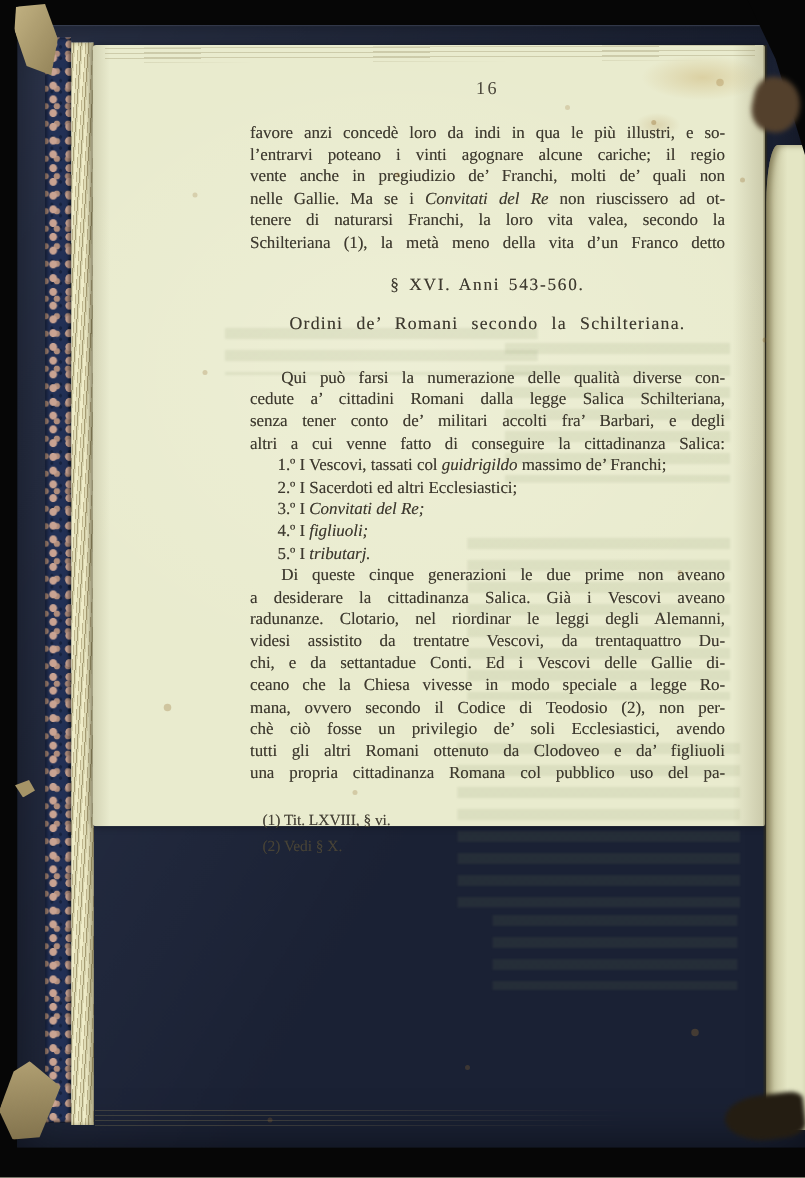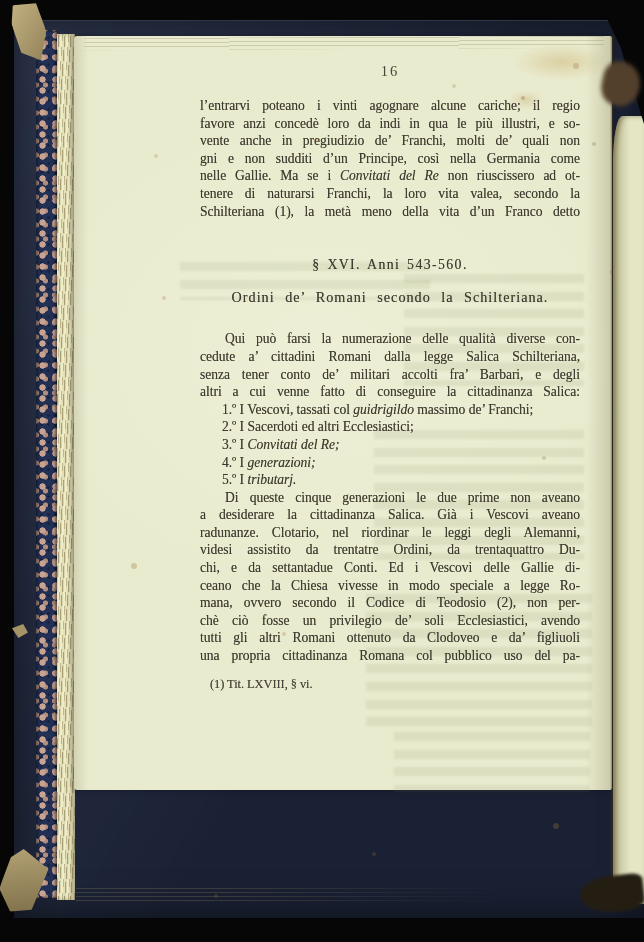--- a/index.html
+++ b/index.html
@@ -33,21 +33,21 @@
     box-shadow:inset -2px 0 3px rgba(0,0,0,.5), inset 2px 0 3px rgba(0,0,0,.4);}
 
   
   .edges-left{left:57px;top:34px;width:18px;height:866px;
     background:repeating-linear-gradient(94deg,
       #e3dfb9 0 1.6px, #a89f76 1.6px 2.4px, #d9d5af 2.4px 3.4px,
       #efecc8 3.4px 5.4px, #beb58d 5.4px 6px);
     box-shadow:inset -3px 0 4px rgba(90,80,45,.45);}
 
   
-  .page{left:74px;top:36px;width:538px;height:754px;
+  .page{left:74px;top:36px;width:538px;height:625px;
     background:
       radial-gradient(ellipse 70px 26px at 488px 26px, rgba(187,147,63,.30), rgba(187,147,63,0) 70%),
       radial-gradient(ellipse 26px 14px at 452px 64px, rgba(170,130,60,.22), rgba(170,130,60,0) 70%),
       radial-gradient(ellipse 50px 40px at 420px 800px, rgba(165,145,85,.15), rgba(165,145,85,0) 70%),
       radial-gradient(ellipse 420px 340px at 46% 42%, rgba(255,255,244,.20), rgba(255,255,244,0) 75%),
       linear-gradient(to right, rgba(120,110,70,.20), rgba(120,110,70,0) 14px),
       linear-gradient(to left, rgba(90,78,38,.22), rgba(90,78,38,0) 26px),
       var(--paper);
     border-radius:3px 2px 2px 3px;
     box-shadow:0 0 6px rgba(0,0,0,.35);}
@@ -115,26 +115,26 @@
   .pagenum{left:126px;top:27px;width:380px;text-align:center;
     font-size:14.5px;color:#4a463a;letter-spacing:2px;}
   .textblock{left:126px;top:61px;width:380px;color:var(--ink);
     font-size:13.6px;line-height:17.6px;letter-spacing:-.05px;
     text-shadow:0 0 .4px rgba(62,56,40,.55);}
   .tline{min-height:17.6px;}
   .tline.just{text-align:justify;text-align-last:justify;}
   em{font-style:italic;}
   .indent-first .tline:first-child{text-indent:25px;}
   .list .tline{text-indent:22px;}
-  .heading{margin-top:36px;text-align:center;font-size:13.8px;
+  .heading{margin-top:16px;text-align:center;font-size:13.8px;
     letter-spacing:1.4px;word-spacing:2px;}
   .subtitle{margin-top:15px;text-align:center;
     font-size:14.2px;letter-spacing:1px;word-spacing:6px;}
   .para2{margin-top:24px;}
-  .footnotes{margin-top:9px;padding-left:10px;font-size:12.4px;line-height:20.5px;
+  .footnotes{margin-top:19px;padding-left:10px;font-size:12.4px;line-height:20.5px;
     color:#474338;}
 </style>
 </head>
 <body>
 
 <div class="abs cover"></div>
 <div class="abs marble"></div>
 <div class="abs edges-left"></div>
 
 <div class="abs page">
@@ -144,63 +144,63 @@
   <div class="abs bleed" style="left:106px;top:226px;width:250px;height:38px;"></div>
   <div class="abs bleed" style="left:330px;top:238px;width:180px;height:112px;"></div>
   <div class="abs bleed" style="left:300px;top:394px;width:210px;height:130px;"></div>
   <div class="abs bleed" style="left:292px;top:558px;width:226px;height:132px;"></div>
   <div class="abs bleed" style="left:320px;top:696px;width:196px;height:60px;"></div>
 
   <div class="abs pagenum">16</div>
 
   <div class="abs textblock">
     <div>
+        <div class="tline just">favore anzi concedè loro da indi in qua le più illustri, e so-</div>
         <div class="tline just">l’entrarvi poteano i vinti agognare alcune cariche; il regio</div>
-        <div class="tline just">favore anzi concedè loro da indi in qua le più illustri, e so-</div>
         <div class="tline just">vente anche in pregiudizio de’ Franchi, molti de’ quali non</div>
-        <div class="tline just">gni e non sudditi d’un Principe, così nella Germania come</div>
         <div class="tline just">nelle Gallie. Ma se i <em>Convitati del Re</em> non riuscissero ad ot-</div>
         <div class="tline just">tenere di naturarsi Franchi, la loro vita valea, secondo la</div>
         <div class="tline just">Schilteriana (1), la metà meno della vita d’un Franco detto</div>
       </div>
 
     <div class="heading">§ XVI. Anni 543-560.</div>
 
     <div class="subtitle">Ordini de’ Romani secondo la Schilteriana.</div>
 
     <div class="para2 indent-first">
         <div class="tline just">Qui può farsi la numerazione delle qualità diverse con-</div>
         <div class="tline just">cedute a’ cittadini Romani dalla legge Salica Schilteriana,</div>
         <div class="tline just">senza tener conto de’ militari accolti fra’ Barbari, e degli</div>
         <div class="tline just">altri a cui venne fatto di conseguire la cittadinanza Salica:</div>
       </div>
 
     <div class="list">
         <div class="tline">1.º I Vescovi, tassati col <em>guidrigildo</em> massimo de’ Franchi;</div>
         <div class="tline">2.º I Sacerdoti ed altri Ecclesiastici;</div>
         <div class="tline">3.º I <em>Convitati del Re;</em></div>
-        <div class="tline">4.º I <em>generazioni;</em></div>
+        <div class="tline">4.º I <em>figliuoli;</em></div>
         <div class="tline">5.º I <em>tributarj.</em></div>
       </div>
 
     <div class="indent-first">
         <div class="tline just">Di queste cinque generazioni le due prime non aveano</div>
         <div class="tline just">a desiderare la cittadinanza Salica. Già i Vescovi aveano</div>
         <div class="tline just">radunanze. Clotario, nel riordinar le leggi degli Alemanni,</div>
-        <div class="tline just">videsi assistito da trentatre Ordini, da trentaquattro Du-</div>
+        <div class="tline just">videsi assistito da trentatre Vescovi, da trentaquattro Du-</div>
         <div class="tline just">chi, e da settantadue Conti. Ed i Vescovi delle Gallie di-</div>
         <div class="tline just">ceano che la Chiesa vivesse in modo speciale a legge Ro-</div>
         <div class="tline just">mana, ovvero secondo il Codice di Teodosio (2), non per-</div>
         <div class="tline just">chè ciò fosse un privilegio de’ soli Ecclesiastici, avendo</div>
         <div class="tline just">tutti gli altri Romani ottenuto da Clodoveo e da’ figliuoli</div>
         <div class="tline just">una propria cittadinanza Romana col pubblico uso del pa-</div>
       </div>
 
     <div class="footnotes">
         <div class="tline">(1) Tit. LXVIII, § vi.</div>
+        <div class="tline">(2) Vedi § X.</div>
       </div>
   </div>
 
   <div class="abs dots" style="left:0;top:0;"></div>
 </div>
 
 <div class="abs gutter-line"></div>
 <div class="abs facing-page"></div>
 <div class="abs wedge-tr"></div>
 <div class="abs smudge-tr"></div>

